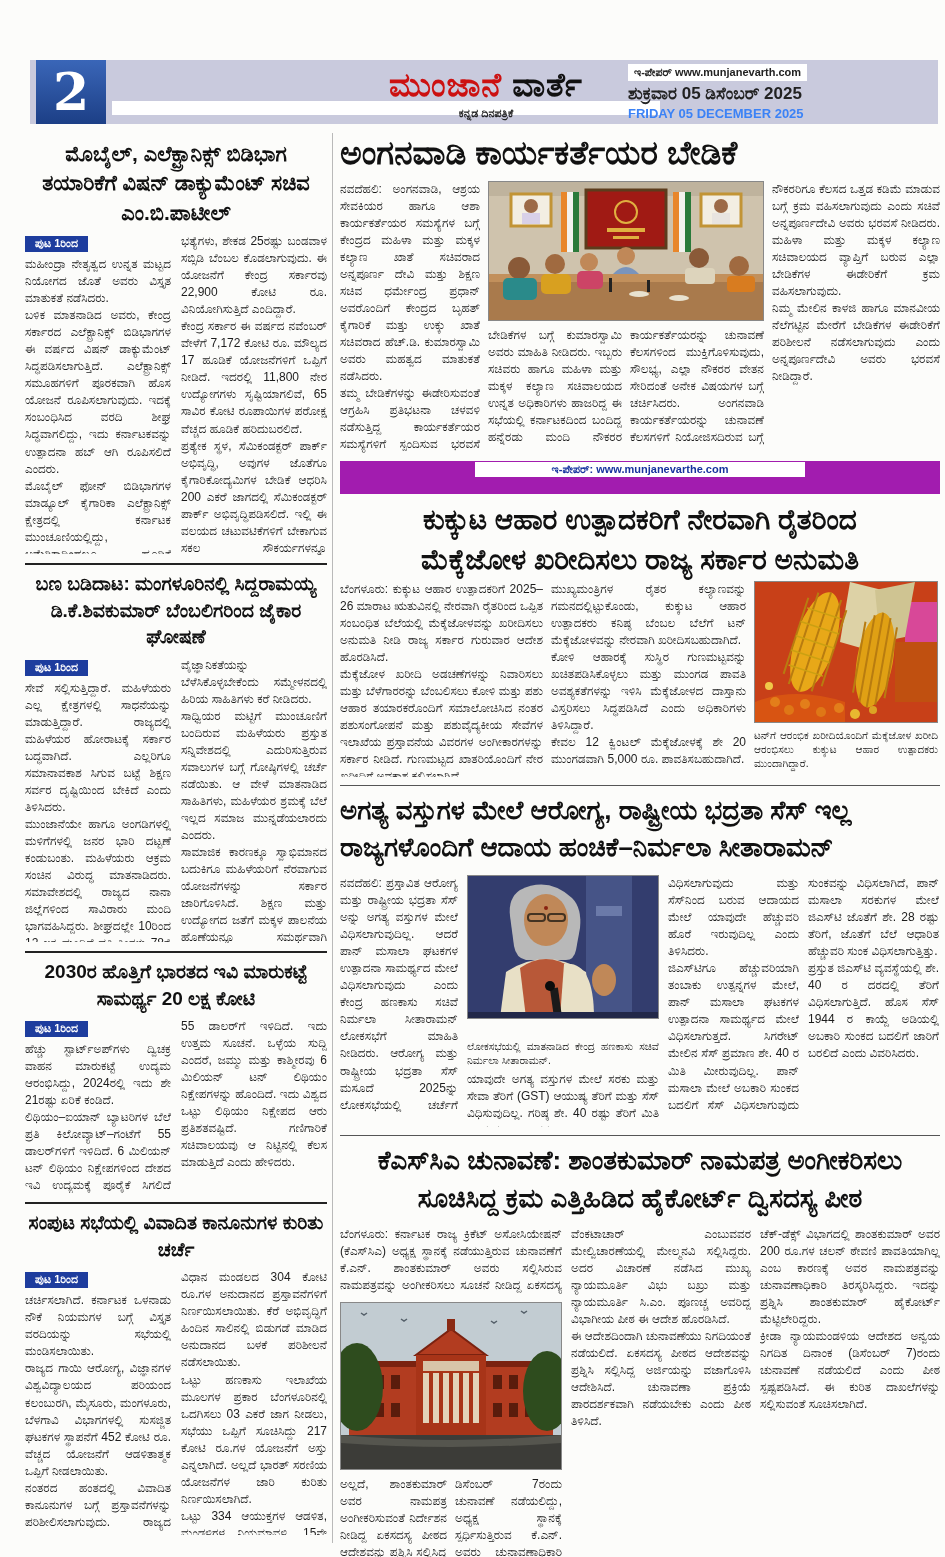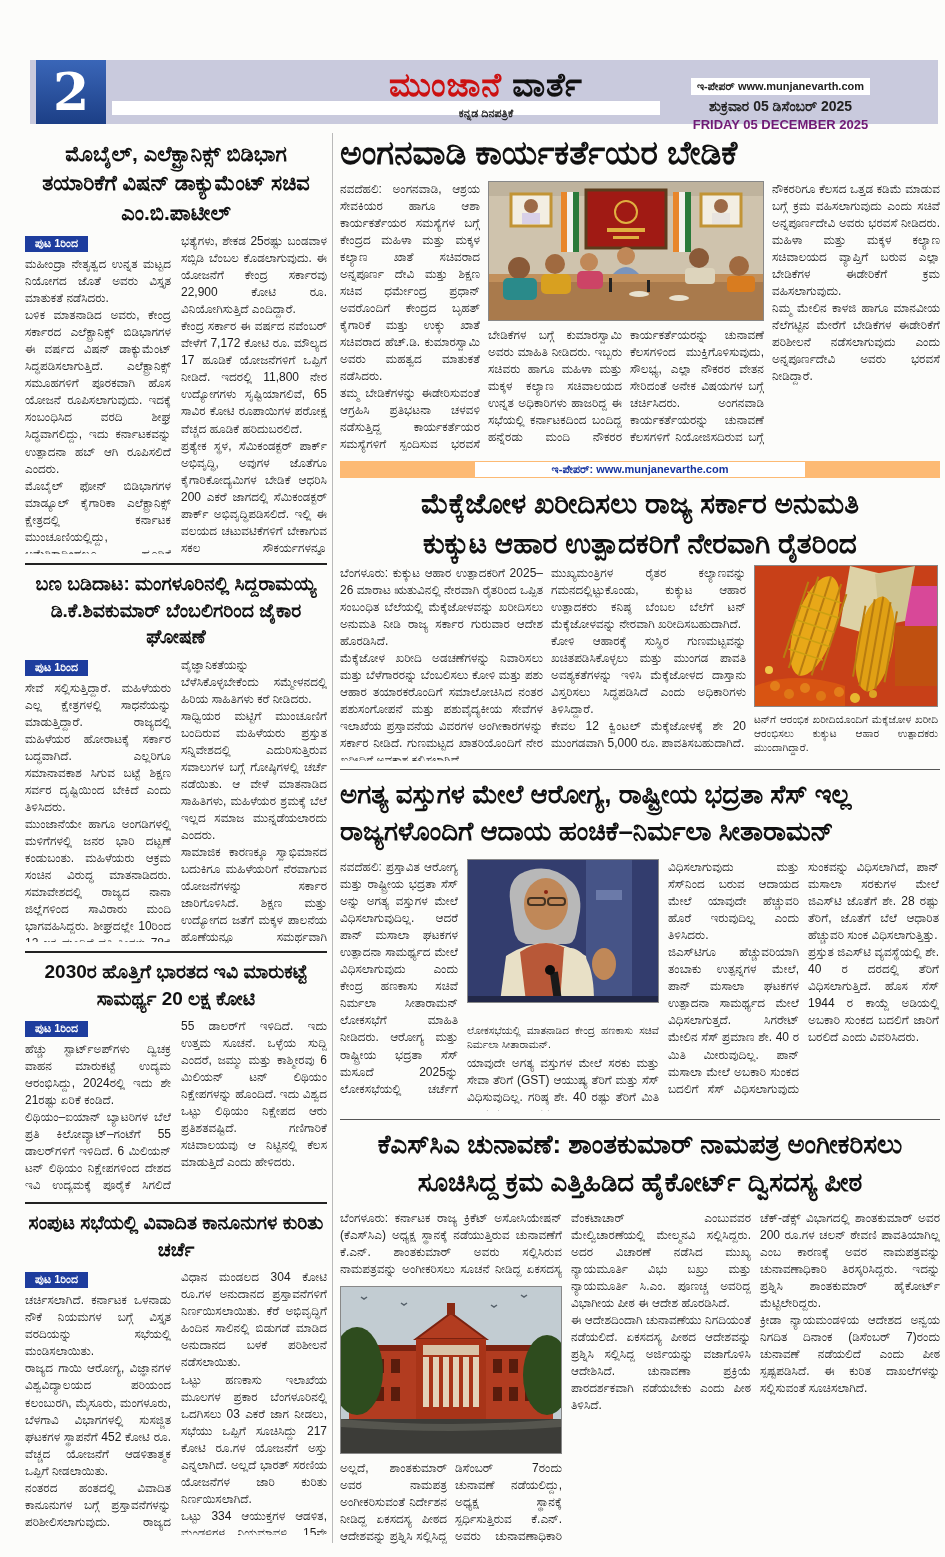--- a/index.html
+++ b/index.html
@@ -8,43 +8,43 @@
   
   #band{position:absolute;left:30px;top:60px;width:908px;height:64px;background:#c9cadd;}
   #band-strip{position:absolute;left:112px;top:101px;width:548px;height:14px;background:#fff;}
   #pagenum{position:absolute;left:36px;top:60px;width:70px;height:64px;background:linear-gradient(#3a66b8,#1c3f86);
            display:flex;align-items:center;justify-content:center;}
   #pagenum span{color:#fff;font-family:"DejaVu Serif","Liberation Serif",serif;font-size:52px;font-weight:bold;line-height:1;}
   #masthead{position:absolute;left:316px;top:66px;width:340px;text-align:center;}
   #masthead .big{font-size:33px;font-weight:bold;letter-spacing:1px;white-space:nowrap;}
   #masthead .big .red{color:#cc1111;}
   #masthead .sub{font-size:11px;font-weight:bold;color:#222;margin-top:2px;}
-  #hdr-right{position:absolute;right:12px;top:76px;width:305px;text-align:center;}
+  #hdr-right{position:absolute;right:12px;top:62px;width:305px;text-align:left;}
   #epaperbox{background:#fff;padding:2px 6px;font-size:11px;font-weight:bold;color:#222;display:inline-block;}
-  #date-kn{font-size:14px;font-weight:bold;color:#222;margin-top:3px;}
-  #date-en{font-size:13px;font-weight:bold;color:#701a75;margin-top:2px;}
+  #date-kn{font-size:17px;font-weight:bold;color:#222;margin-top:3px;}
+  #date-en{font-size:13px;font-weight:bold;color:#3b82f6;margin-top:2px;}
   
   .kn{font-size:12px;line-height:1.42;text-align:justify;white-space:pre-line;overflow:hidden;color:#1c1c1c;}
   .tag{display:inline-block;background:#1e3d9e;color:#fff;font-size:11px;font-weight:bold;
        padding:1px 10px 2px;margin-bottom:4px;}
   .cap{font-size:10.5px;line-height:1.35;color:#222;text-align:justify;overflow:hidden;white-space:pre-line;}
   .rule{background:#222;height:2px;}
   .vr{position:absolute;width:1px;background:#b9b9b9;}
   
   #leftcol{position:absolute;left:25px;top:133px;width:302px;}
   .lhead{font-size:20px;font-weight:bold;text-align:center;line-height:1.4;margin:6px 0 6px;}
   .lcols{display:flex;gap:10px;}
   .lcols .c{width:146px;}
   
   #rightcol{position:absolute;left:340px;top:133px;width:600px;}
   .mainhead1{font-size:33px;font-weight:bold;white-space:nowrap;overflow:hidden;line-height:1.2;}
   .mainhead{font-weight:bold;text-align:center;line-height:1.45;}
   .flexrow{display:flex;gap:8px;}
   .photo-frame{border:1px solid #888;}
-  #banner{position:relative;height:17px;background:#fdba74;margin:8px 0 6px;padding-left:30px;}
+  #banner{position:relative;height:33px;background:#a21caf;margin:8px 0 6px;padding-left:30px;}
   #banner .inner{position:absolute;left:50%;top:1px;transform:translateX(-50%);background:#fff;
        width:330px;height:15px;text-align:center;font-size:11px;font-weight:bold;color:#16339e;line-height:15px;}
   svg{display:block;}
 </style>
 </head>
 <body>
 
 <div id="page">
 
   <div id="band"></div>
@@ -204,22 +204,22 @@
 ನಿಮ್ಮ ಮೇಲಿನ ಕಾಳಜಿ ಹಾಗೂ ಮಾನವೀಯ ನೆಲೆಗಟ್ಟಿನ ಮೇರೆಗೆ ಬೇಡಿಕೆಗಳ ಈಡೇರಿಕೆಗೆ ಪರಿಶೀಲನೆ ನಡೆಸಲಾಗುವುದು ಎಂದು ಅನ್ನಪೂರ್ಣದೇವಿ ಅವರು ಭರವಸೆ ನೀಡಿದ್ದಾರೆ.</div>
       </div>
 
       <div id="banner">
         <div class="inner">ಇ-ಪೇಪರ್: www.munjanevarthe.com</div>
       </div>
     </div>
 
     <div>
       <div class="mainhead" style="font-size:28px">
+        <div>ಕುಕ್ಕುಟ ಆಹಾರ ಉತ್ಪಾದಕರಿಗೆ ನೇರವಾಗಿ ರೈತರಿಂದ</div>
         <div>ಮೆಕ್ಕೆಜೋಳ ಖರೀದಿಸಲು ರಾಜ್ಯ ಸರ್ಕಾರ ಅನುಮತಿ</div>
-        <div>ಕುಕ್ಕುಟ ಆಹಾರ ಉತ್ಪಾದಕರಿಗೆ ನೇರವಾಗಿ ರೈತರಿಂದ</div>
       </div>
       <div class="flexrow" style="margin-top:0">
         <div class="kn" style="width:203px;height:196px">ಬೆಂಗಳೂರು: ಕುಕ್ಕುಟ ಆಹಾರ ಉತ್ಪಾದಕರಿಗೆ 2025–26 ಮಾರಾಟ ಋತುವಿನಲ್ಲಿ ನೇರವಾಗಿ ರೈತರಿಂದ ಒಪ್ಪಿತ ಸಂಬಂಧಿತ ಬೆಲೆಯಲ್ಲಿ ಮೆಕ್ಕೆಜೋಳವನ್ನು ಖರೀದಿಸಲು ಅನುಮತಿ ನೀಡಿ ರಾಜ್ಯ ಸರ್ಕಾರ ಗುರುವಾರ ಆದೇಶ ಹೊರಡಿಸಿದೆ.
 ಮೆಕ್ಕೆಜೋಳ ಖರೀದಿ ಅಡಚಣೆಗಳನ್ನು ನಿವಾರಿಸಲು ಮತ್ತು ಬೆಳೆಗಾರರನ್ನು ಬೆಂಬಲಿಸಲು ಕೋಳಿ ಮತ್ತು ಪಶು ಆಹಾರ ತಯಾರಕರೊಂದಿಗೆ ಸಮಾಲೋಚಿಸಿದ ನಂತರ ಪಶುಸಂಗೋಪನೆ ಮತ್ತು ಪಶುವೈದ್ಯಕೀಯ ಸೇವೆಗಳ ಇಲಾಖೆಯ ಪ್ರಸ್ತಾವನೆಯ ವಿವರಗಳ ಅಂಗೀಕಾರಗಳನ್ನು ಸರ್ಕಾರ ನೀಡಿದೆ. ಗುಣಮಟ್ಟದ ಖಾತರಿಯೊಂದಿಗೆ ನೇರ ಖರೀದಿಗೆ ಅವಕಾಶ ಕಲ್ಪಿಸಲಾಗಿದೆ.</div>
         <div class="kn" style="width:195px;height:196px">ಮುಖ್ಯಮಂತ್ರಿಗಳ ರೈತರ ಕಲ್ಯಾಣವನ್ನು ಗಮನದಲ್ಲಿಟ್ಟುಕೊಂಡು, ಕುಕ್ಕುಟ ಆಹಾರ ಉತ್ಪಾದಕರು ಕನಿಷ್ಠ ಬೆಂಬಲ ಬೆಲೆಗೆ ಟನ್ ಮೆಕ್ಕೆಜೋಳವನ್ನು ನೇರವಾಗಿ ಖರೀದಿಸಬಹುದಾಗಿದೆ.
 ಕೋಳಿ ಆಹಾರಕ್ಕೆ ಸುಸ್ಥಿರ ಗುಣಮಟ್ಟವನ್ನು ಖಚಿತಪಡಿಸಿಕೊಳ್ಳಲು ಮತ್ತು ಮುಂಗಡ ಪಾವತಿ ಅವಶ್ಯಕತೆಗಳನ್ನು ಇಳಿಸಿ ಮೆಕ್ಕೆಜೋಳದ ದಾಸ್ತಾನು ವಿಸ್ತರಿಸಲು ಸಿದ್ಧಪಡಿಸಿದೆ ಎಂದು ಅಧಿಕಾರಿಗಳು ತಿಳಿಸಿದ್ದಾರೆ.
 ಕೇವಲ 12 ಕ್ವಿಂಟಲ್ ಮೆಕ್ಕೆಜೋಳಕ್ಕೆ ಶೇ 20 ಮುಂಗಡವಾಗಿ 5,000 ರೂ. ಪಾವತಿಸಬಹುದಾಗಿದೆ.</div>
         <div style="width:184px">
           <div class="photo-frame">
             <svg width="182" height="140" viewBox="0 0 182 140">

